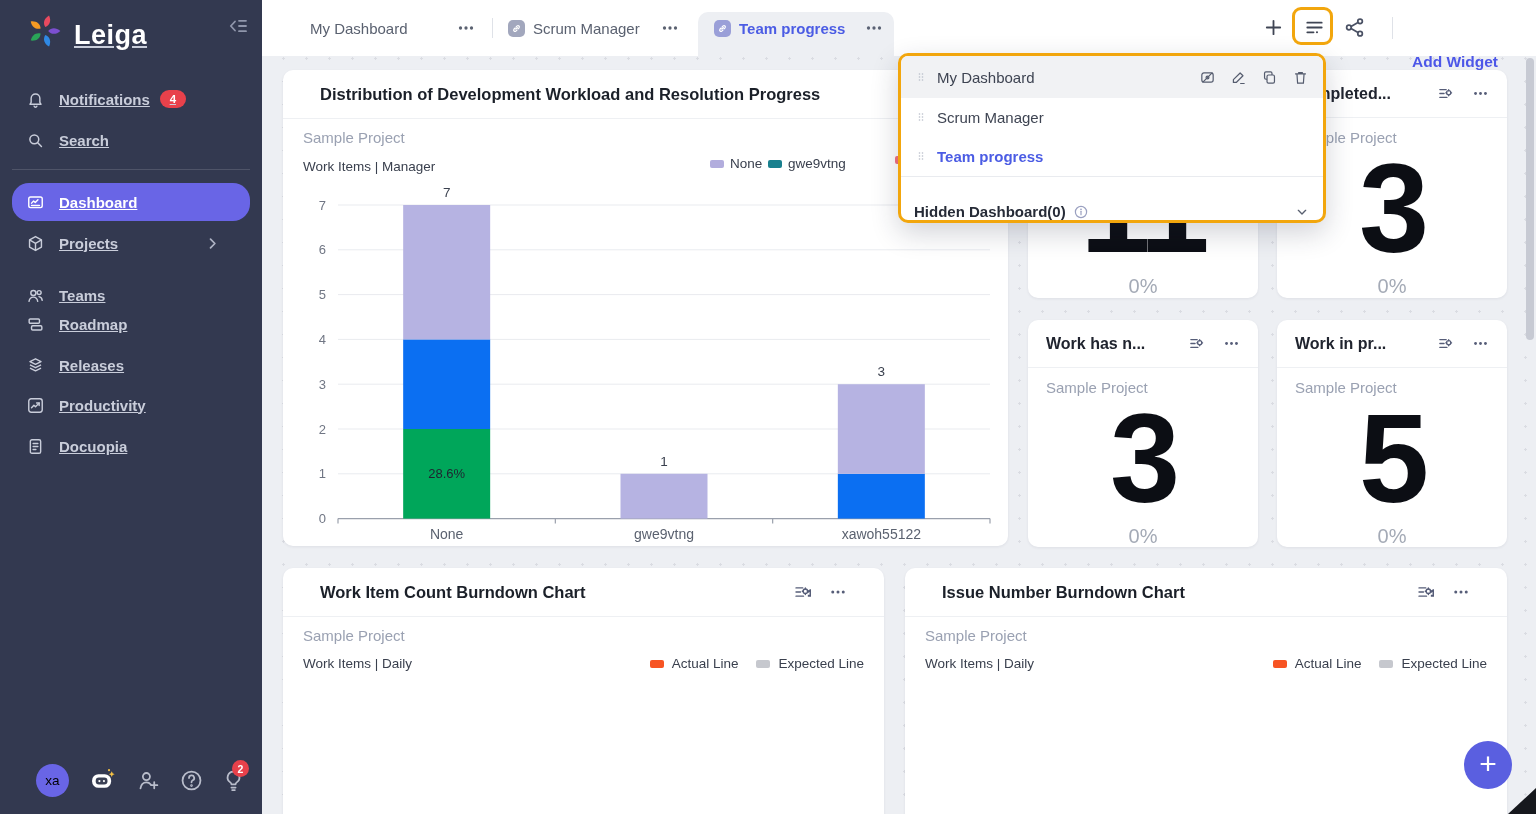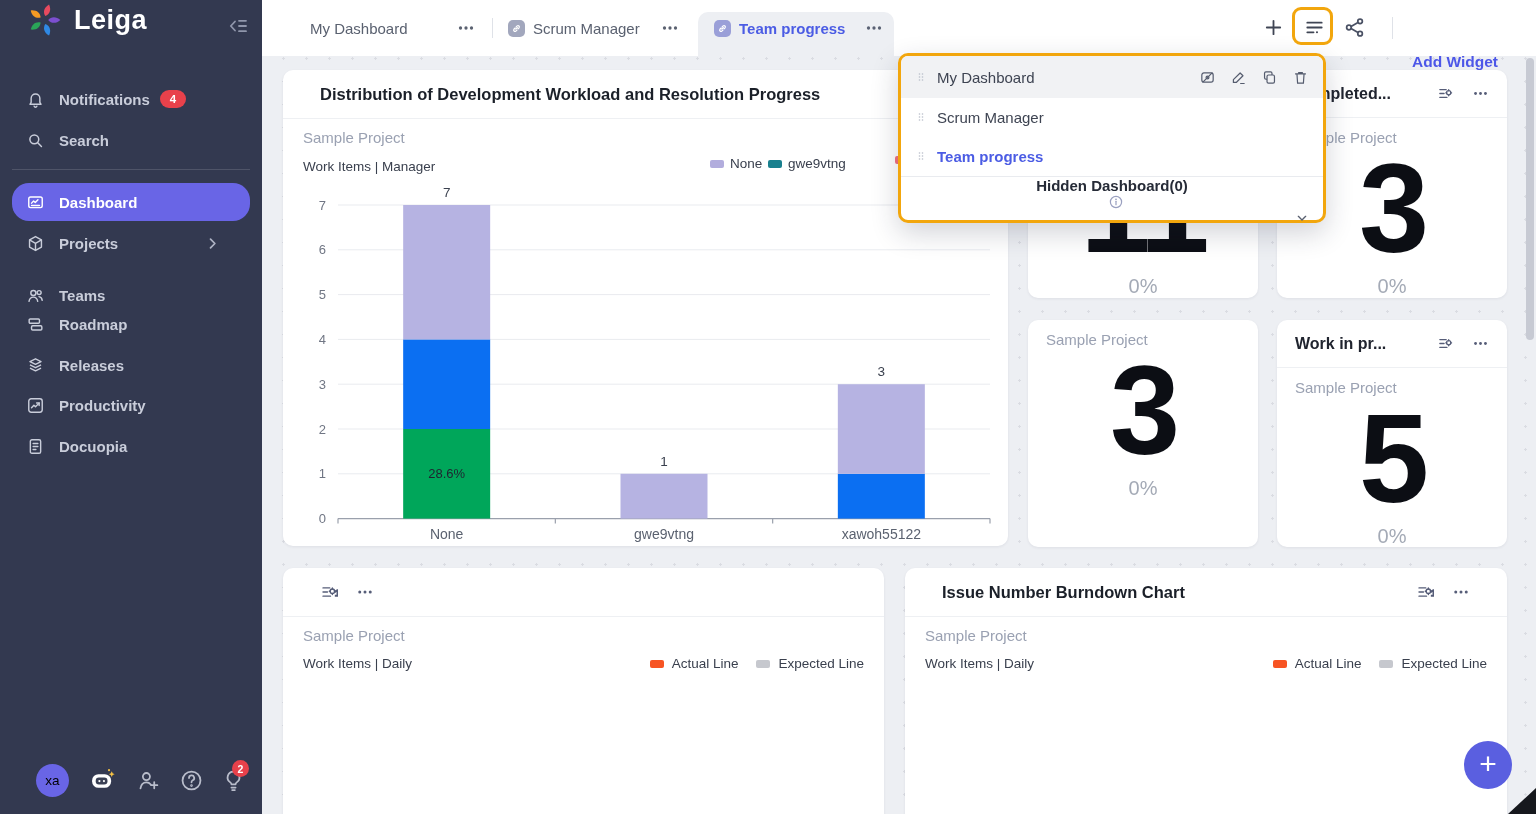--- a/index.html
+++ b/index.html
@@ -2,25 +2,25 @@
 <html><head>
 <meta charset="utf-8">
 <style>
   html,body{margin:0;padding:0;background:#fff;}
   .stage{position:relative;width:1536px;height:814px;overflow:hidden;
          font-family:"Liberation Sans",sans-serif;background:#edeff3;
          -webkit-font-smoothing:antialiased;}
   
   .sidebar{position:absolute;left:0;top:0;width:262px;height:814px;background:#333950;color:#c9cdda;z-index:5;}
   .collapse-btn{position:absolute;left:226px;top:14px;width:24px;height:24px;color:#9096ab;cursor:pointer;}
-  .logo{position:absolute;left:24px;top:0;display:flex;align-items:center;gap:10px;}
+  .logo{position:absolute;left:24px;top:11px;display:flex;align-items:flex-end;gap:10px;text-decoration:underline;}
   .logo .mark{width:40px;height:40px;}
   .logo .word{font-size:27px;font-weight:700;color:#fff;letter-spacing:.5px;}
   .nav-item{position:absolute;left:12px;width:238px;height:34px;display:flex;align-items:center;
-            padding:0 14px;box-sizing:border-box;border-radius:17px;font-size:15px;font-weight:600;cursor:pointer;}
+            padding:0 14px;box-sizing:border-box;border-radius:17px;font-size:15px;font-weight:600;cursor:pointer;text-decoration:underline;}
   .nav-item .icn{width:19px;height:19px;margin-right:14px;flex:0 0 auto;}
   .nav-item.active{background:#6965e6;color:#fff;height:38px;}
   .nav-badge{margin-left:10px;background:#e8414b;color:#fff;border-radius:9px;min-width:18px;height:18px;
              font-size:11.5px;font-weight:700;display:flex;align-items:center;justify-content:center;padding:0 4px;}
   .nav-chev{margin-left:auto;width:14px;height:14px;color:#aeb3c4;}
   .side-divider{position:absolute;left:12px;top:169px;width:238px;height:1px;background:rgba(255,255,255,.14);}
   .side-footer{position:absolute;left:0;bottom:0;width:262px;height:56px;}
   .avatar{position:absolute;left:36px;top:6px;width:33px;height:33px;border-radius:50%;background:#6965e6;color:#000000;
           font-size:13.5px;display:flex;align-items:center;justify-content:center;cursor:pointer;}
   .foot-icn{position:absolute;top:10px;width:25px;height:25px;color:#b9bdcb;cursor:pointer;}
@@ -75,21 +75,21 @@
   
   .menu-dropdown{position:absolute;left:898px;top:53px;width:428px;background:#fff;border:3px solid #f2a60d;
                  border-radius:10px;box-shadow:0 10px 28px rgba(30,36,62,.20);z-index:20;box-sizing:border-box;}
   .menu-row{display:flex;align-items:center;padding:0 14px;height:38px;font-size:15px;color:#3e4452;cursor:pointer;}
   .menu-row.hl{background:#f1f2f4;height:42px;border-radius:7px 7px 0 0;}
   .menu-row.active-row{color:#4b5ce4;font-weight:700;height:40px;}
   .menu-row .drag{width:12px;height:16px;color:#b9bdc9;margin-right:10px;flex:0 0 auto;}
   .row-actions{margin-left:auto;display:flex;gap:14px;color:#555c6e;}
   .row-actions .icn{width:17px;height:17px;cursor:pointer;}
   .menu-divider{height:1px;background:#e9ebef;margin:0;}
-  .hidden-row{display:flex;align-items:center;padding:0 13px;height:43px;font-size:15px;font-weight:700;color:#262b37;cursor:pointer;flex-direction:column;}
+  .hidden-row{display:flex;align-items:flex-end;padding:0 13px;height:43px;font-size:15px;font-weight:700;color:#262b37;cursor:pointer;}
   .info-icn{width:16px;height:16px;color:#9aa0c0;margin-left:7px;}
   .chev-down{margin-left:auto;width:16px;height:16px;color:#596070;}
   
   .anno-box{position:absolute;left:1292px;top:7px;width:41px;height:38px;border:3px solid #f2a60d;border-radius:9px;
             box-sizing:border-box;z-index:21;pointer-events:none;}
   
   .fab{position:absolute;left:1464px;top:741px;width:48px;height:48px;border-radius:50%;background:#5a5fe0;border:none;
        color:#fff;font-size:30px;font-weight:400;cursor:pointer;z-index:15;display:flex;align-items:center;justify-content:center;line-height:0;padding-bottom:4px;}
   
   .scroll-thumb{position:absolute;left:1526px;top:58px;width:8px;height:282px;border-radius:4px;background:#c7cad3;z-index:30;}
@@ -443,20 +443,39 @@
                 <circle cx="19" cy="12" r="2" fill="currentColor"></circle>
               </svg>
             </span>
           </div>
        </div>
        <div class="stat-project">Sample Project</div>
        <div class="stat-value">3</div>
        <div class="stat-pct">0%</div>
       </section>
       <section class="card pos2">
+        <div class="stat-head">
+         <div class="stat-title">Work has n...</div>
+         <div class="hicons">
+            <span class="icn" style="width:17px;height:17px">
+              <svg viewBox="0 0 24 24" fill="none" stroke="currentColor" stroke-width="1.8" stroke-linecap="round">
+                <path d="M4 6.5h9M4 12h6M4 17.5h10"></path>
+                <circle cx="16.5" cy="11" r="3"></circle>
+                <path d="M16.5 6.7v1.4M16.5 13.9v1.4M12.4 11h1.4M19.2 11h1.4"></path>
+              </svg>
+            </span>
+            <span class="icn" style="width:17px;height:17px">
+              <svg viewBox="0 0 24 24">
+                <circle cx="5" cy="12" r="2" fill="currentColor"></circle>
+                <circle cx="12" cy="12" r="2" fill="currentColor"></circle>
+                <circle cx="19" cy="12" r="2" fill="currentColor"></circle>
+              </svg>
+            </span>
+          </div>
+       </div>
        <div class="stat-project">Sample Project</div>
        <div class="stat-value">3</div>
        <div class="stat-pct">0%</div>
       </section>
       <section class="card pos3">
         <div class="stat-head">
          <div class="stat-title">Work in pr...</div>
          <div class="hicons">
             <span class="icn" style="width:17px;height:17px">
               <svg viewBox="0 0 24 24" fill="none" stroke="currentColor" stroke-width="1.8" stroke-linecap="round">
@@ -475,20 +494,21 @@
           </div>
        </div>
        <div class="stat-project">Sample Project</div>
        <div class="stat-value">5</div>
        <div class="stat-pct">0%</div>
       </section>
     </div>
   <div id="burndown-cards">
       <section class="card bpos0">
         <div class="card-head">
+         <div class="card-title">Work Item Count Burndown Chart</div>
          <div class="hicons">
             <span class="icn" style="width:18px;height:18px">
               <svg viewBox="0 0 24 24" fill="none" stroke="currentColor" stroke-width="1.8" stroke-linecap="round">
                 <path d="M4 6.5h9M4 12h6M4 17.5h10"></path>
                 <circle cx="16.5" cy="11" r="3"></circle>
                 <path d="M16.5 6.7v1.4M16.5 13.9v1.4M12.4 11h1.4M19.2 11h1.4"></path>
                 <line x1="42" y1="13" x2="587" y2="13" stroke="#eceef1" stroke-width="1"></line>
                 <text x="34" y="17.5" text-anchor="end" font-size="13" fill="#707684" font-family="Liberation Sans, sans-serif">10</text>
                 <line x1="42" y1="51" x2="587" y2="51" stroke="#eceef1" stroke-width="1"></line>
                 <text x="34" y="55.5" text-anchor="end" font-size="13" fill="#707684" font-family="Liberation Sans, sans-serif">8</text>

